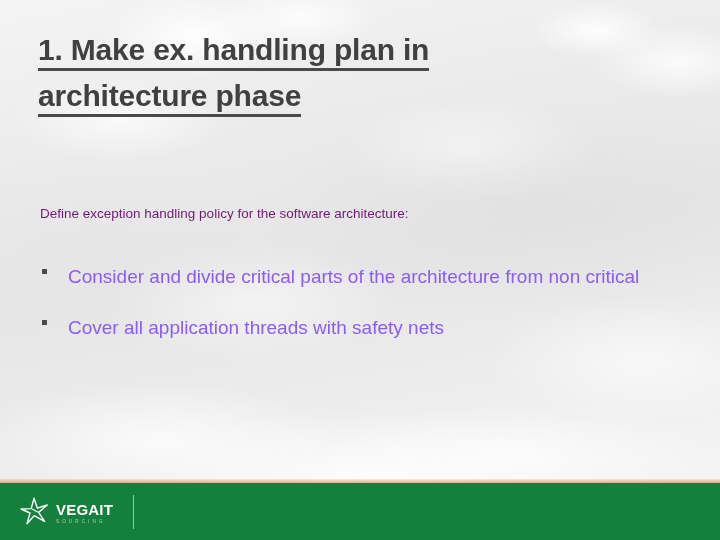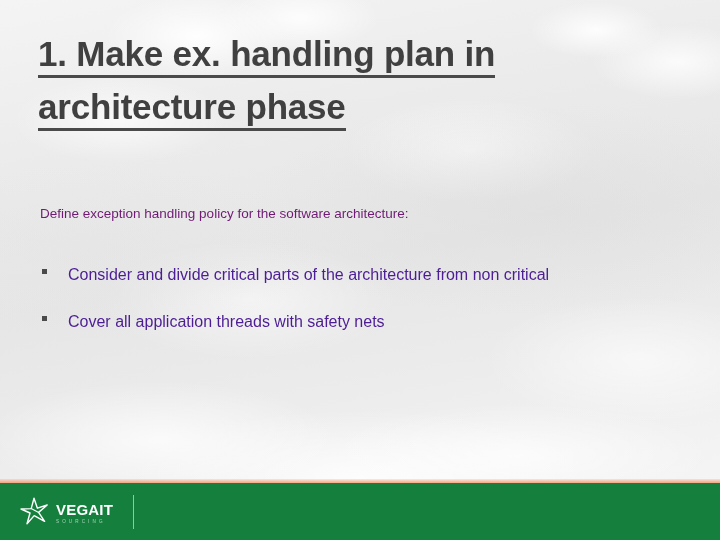--- a/index.html
+++ b/index.html
@@ -50,21 +50,21 @@
 
   
   .title-block {
     position: absolute;
     left: 38px;
     top: 27px;
     width: 620px;
   }
   .title-line {
     display: inline;
-    font-size: 35px;
+    font-size: 30px;
     font-weight: bold;
     line-height: 1.52;
     color: #404040;
     letter-spacing: -0.2px;
     border-bottom: 3px solid #4a4a4a;
     box-decoration-break: clone;
     -webkit-box-decoration-break: clone;
     padding-bottom: 2px;
   }
 
@@ -81,22 +81,22 @@
 
   .bullets {
     position: absolute;
     left: 40px;
     top: 262px;
     width: 660px;
   }
   .bullet {
     position: relative;
     padding-left: 28px;
-    color: #4c1d95;
-    font-size: 16px;
+    color: #8b5cf6;
+    font-size: 19px;
     line-height: 1.6;
   }
   .bullet + .bullet { margin-top: 21px; }
 
   .bullet .marker {
     position: absolute;
     left: 2px;
     top: 7px;
     width: 5px;
     height: 5px;

